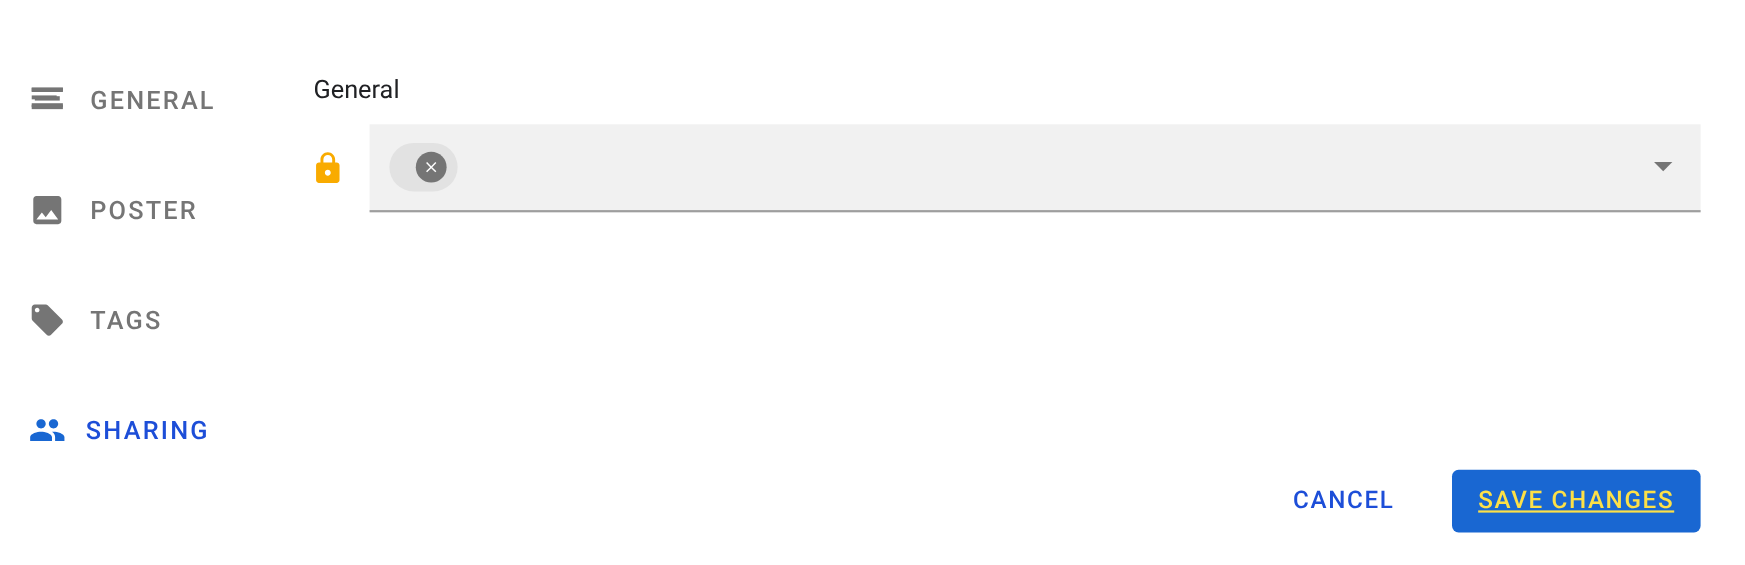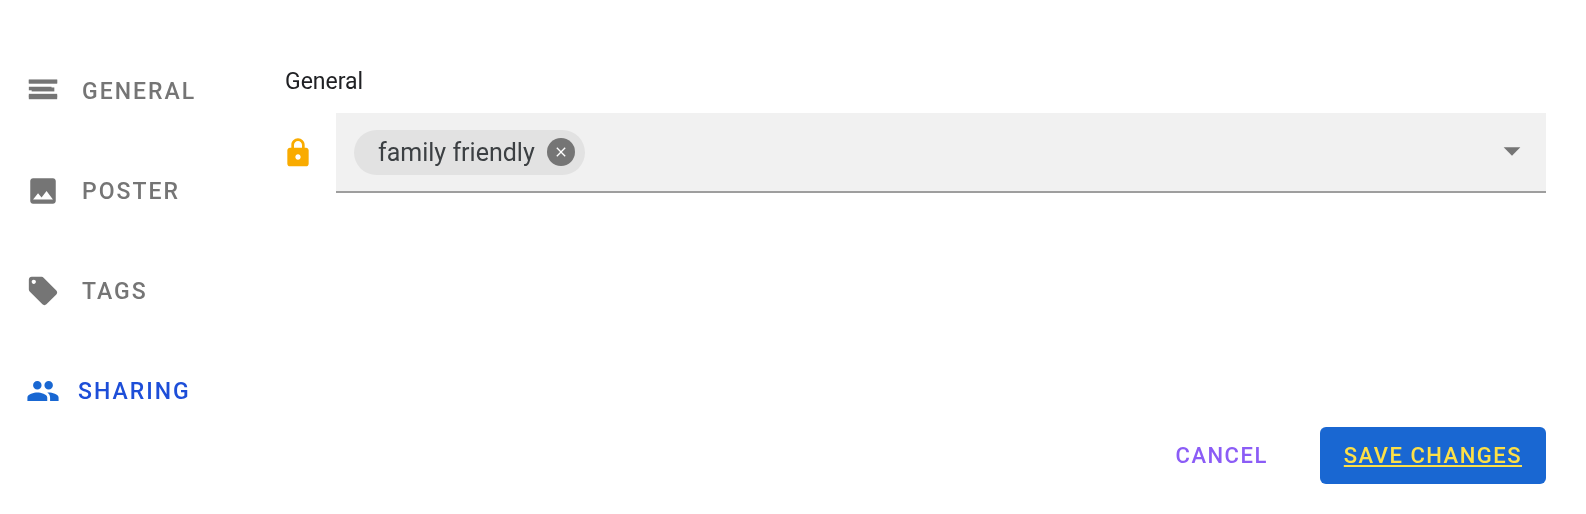--- a/index.html
+++ b/index.html
@@ -140,21 +140,21 @@
       letter-spacing: 1.5px;
       padding: 16px 24px;
       border-radius: 6px;
       border: none;
       cursor: pointer;
       text-transform: uppercase;
       font-family: inherit;
     }
     .btn-text {
       background: transparent;
-      color: #8b5cf6;
+      color: #1d4ed8;
     }
     .btn-primary {
       background: #1967d2;
       color: #fde047;
       text-decoration: underline;
     }
   </style>
 </head>
 <body>
 
@@ -210,21 +210,20 @@
   <div class="main">
     <div class="field-label">General</div>
     <div class="field-row">
       <span class="lock-wrap">
         <svg viewBox="0 0 24 24" fill="#f9ab00">
             <path d="M18 8h-1V6c0-2.76-2.24-5-5-5S7 3.24 7 6v2H6c-1.1 0-2 .9-2 2v10c0 1.1.9 2 2 2h12c1.1 0 2-.9 2-2V10c0-1.1-.9-2-2-2zm-6 9c-1.1 0-2-.9-2-2s.9-2 2-2 2 .9 2 2-.9 2-2 2zM9 8V6c0-1.66 1.34-3 3-3s3 1.34 3 3v2H9z"></path>
           </svg>
       </span>
       <div class="chip-input">
         <span class="chip">
-          <span>family friendly</span>
           <span class="chip-remove">
             <svg viewBox="0 0 24 24" fill="#fff">
                 <path d="M19 6.41L17.59 5 12 10.59 6.41 5 5 6.41 10.59 12 5 17.59 6.41 19 12 13.41 17.59 19 19 17.59 13.41 12z"></path>
               </svg>
           </span>
         </span>
         <span class="dropdown-arrow">
           <svg viewBox="0 0 24 14" fill="#757575">
               <path d="M2 2l10 10L22 2z"></path>
             </svg>

